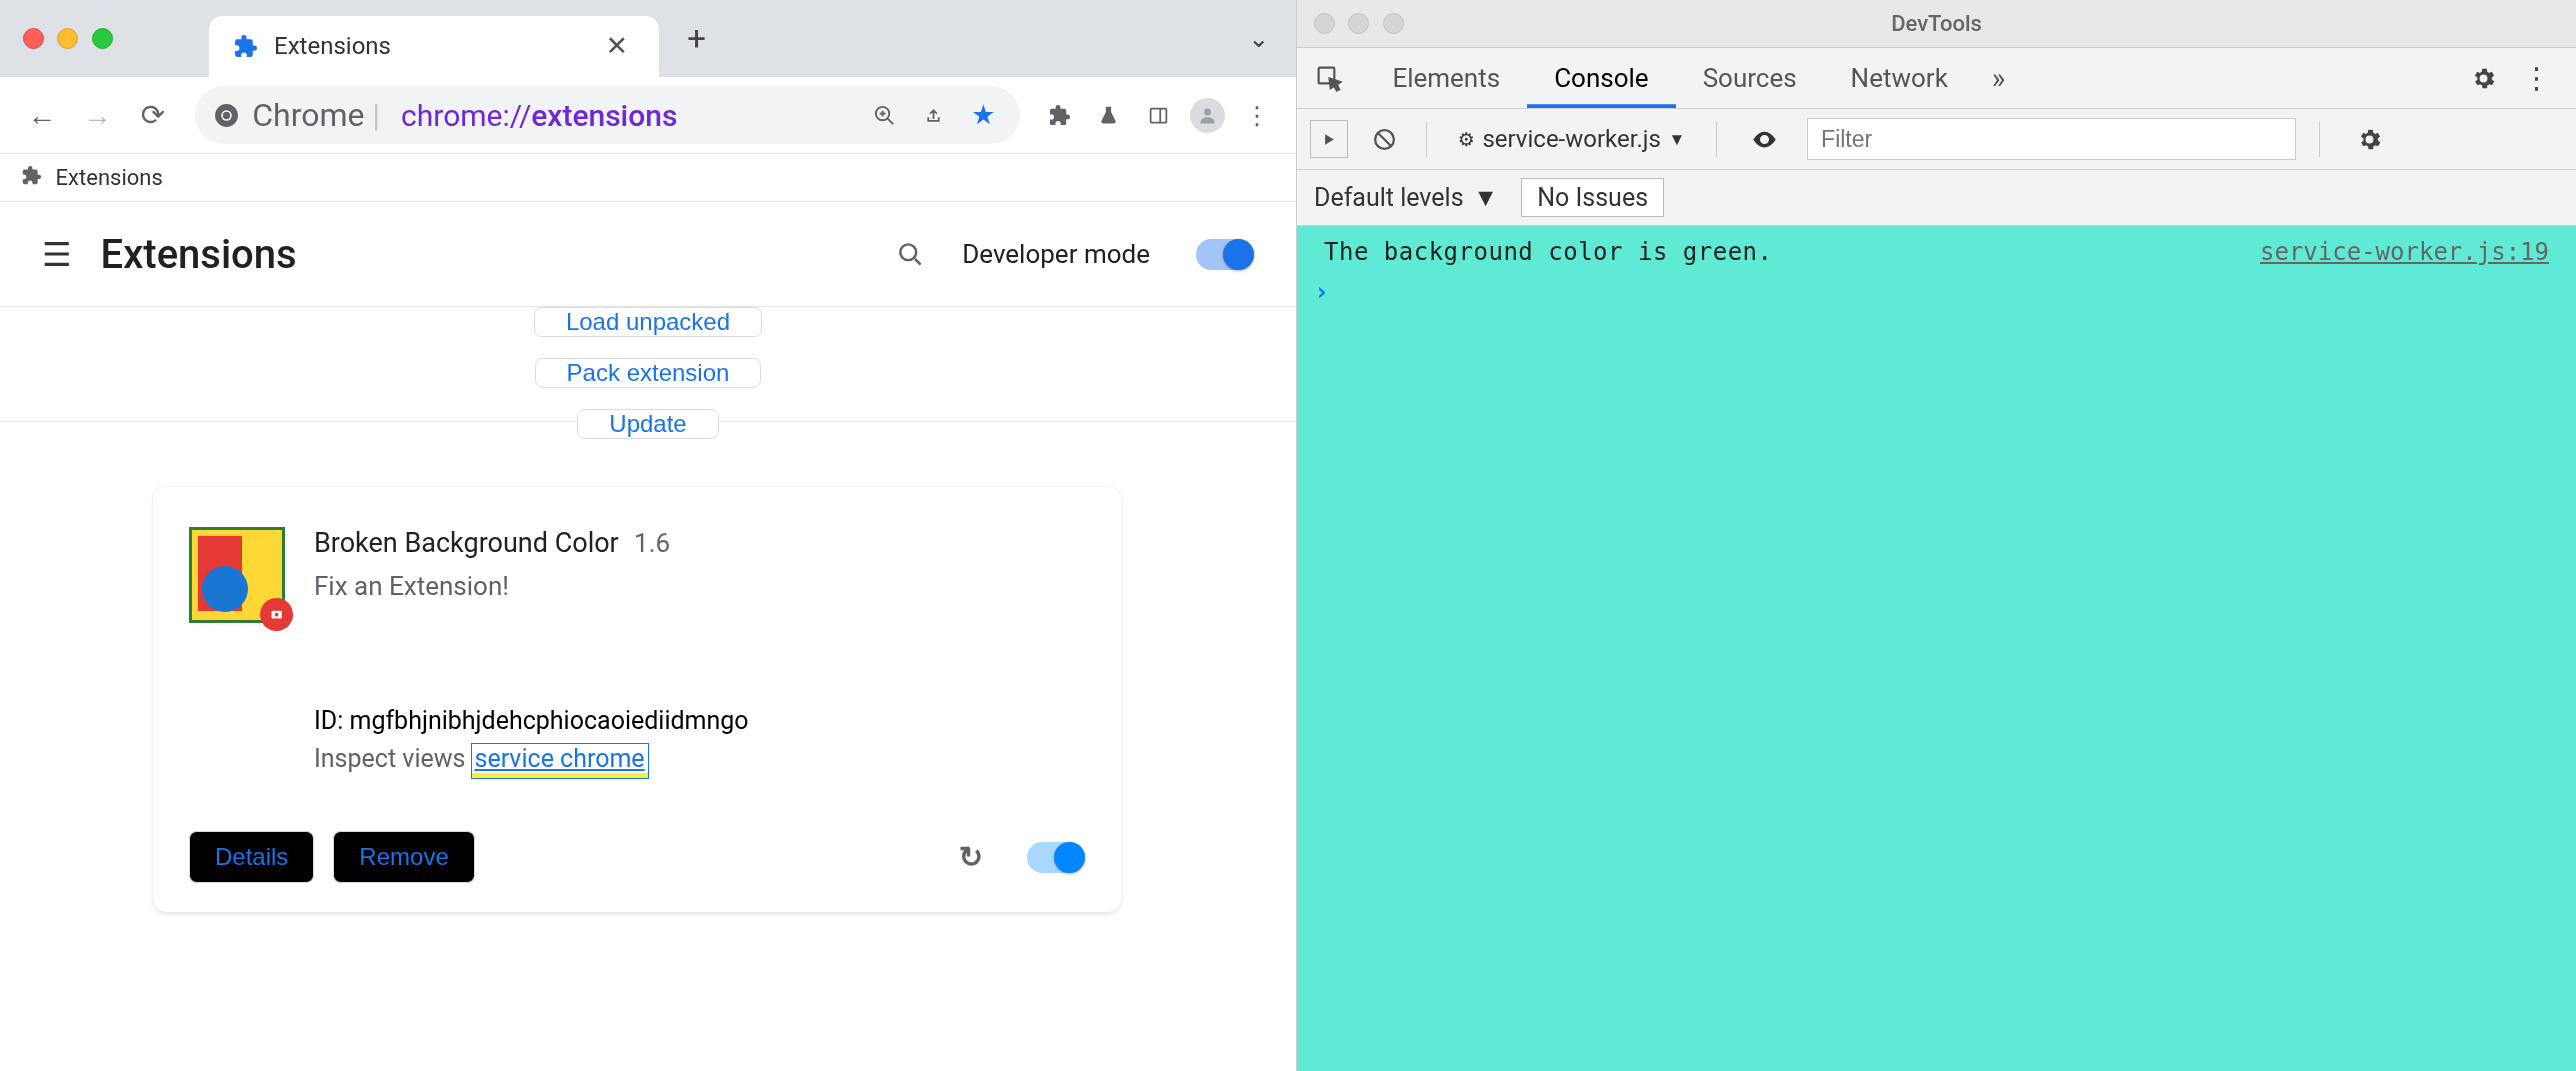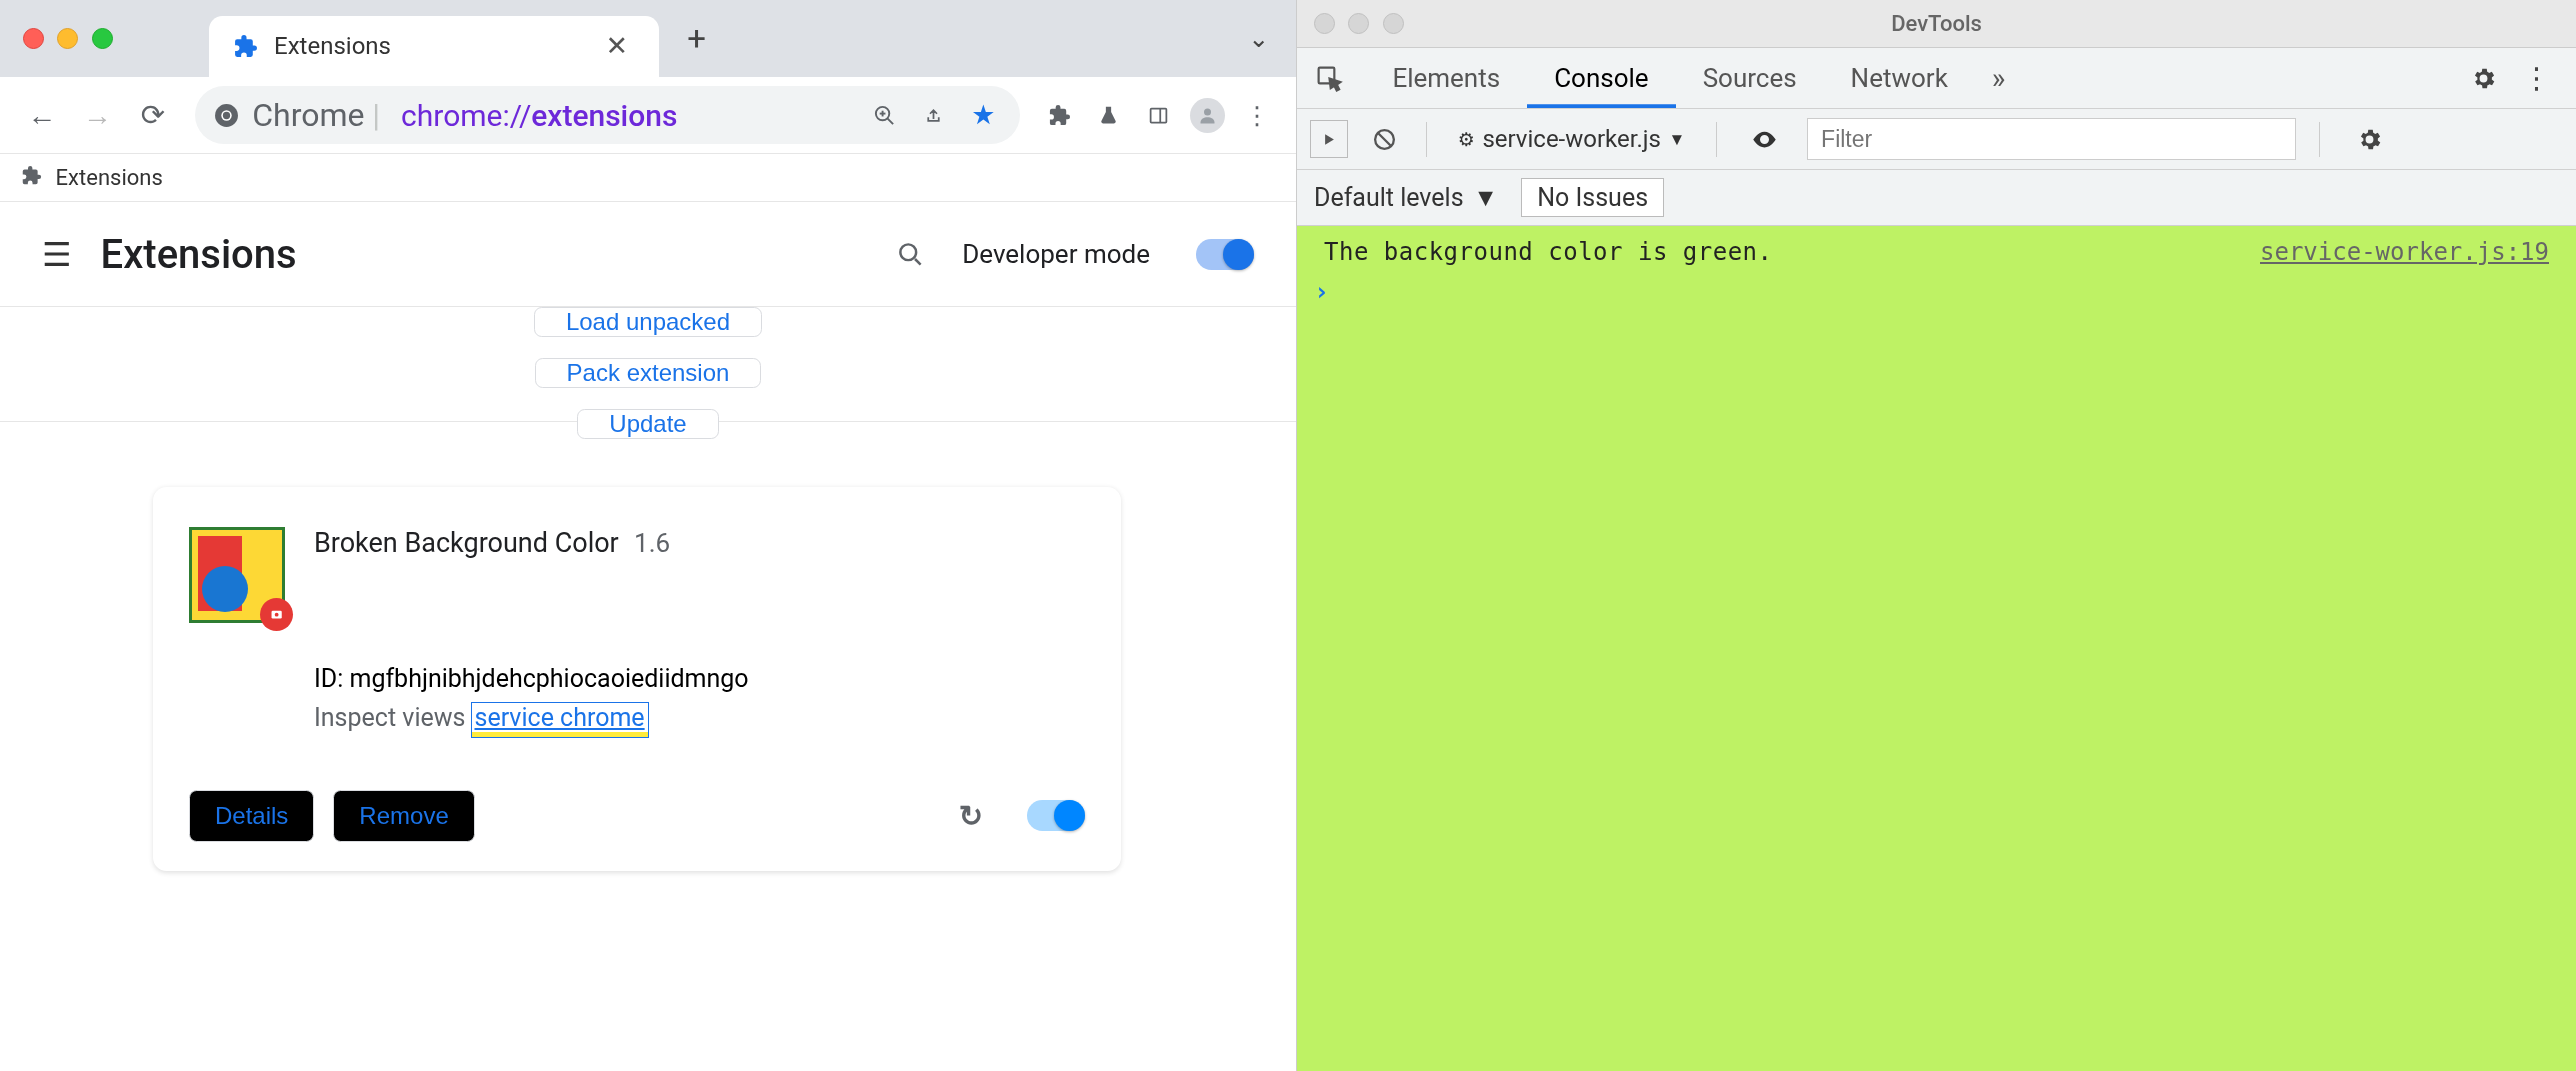--- a/index.html
+++ b/index.html
@@ -104,21 +104,21 @@
 .dt-context .gear-sm { font-size: 19px; }
 .dt-context .dd { font-size: 17px; }
 .dt-eye { font-size: 25px; color: #333; cursor: pointer; padding: 0 11.5px; }
 .dt-filter { flex: 1; height: 42px; border: 1px solid #ccc; background: #fff; padding: 0 13.4px; font-size: 23px; color: #888; max-width: 489px; }
 .dt-divider { width: 1px; height: 35px; background: #ccc; margin: 0 5.8px; }
 
 .dt-toolbar2 { height: 56px; background: #f1f3f4; display: flex; align-items: center; padding: 0 17px; gap: 23px; border-bottom: 1px solid #d0d0d0; }
 .dt-levels { font-size: 25px; color: #333; display: flex; align-items: center; gap: 9.6px; cursor: pointer; }
 .dt-issues { font-size: 25px; color: #333; border: 1px solid #bbb; padding: 3.8px 15.3px; cursor: pointer; background: #fff; }
 
-.dt-console-body { flex: 1; background: #bef264; padding: 5.8px 0; font-family: Menlo, Monaco, monospace; font-size: 24px; }
+.dt-console-body { flex: 1; background: #5eead4; padding: 5.8px 0; font-family: Menlo, Monaco, monospace; font-size: 24px; }
 .dt-log-row { display: flex; padding: 5.8px 27px; align-items: center; }
 .dt-log-msg { flex: 1; color: #222; letter-spacing: 0.5px; }
 .dt-log-src { color: #666; text-decoration: underline; cursor: pointer; }
 .dt-prompt { padding: 5.8px 17px; color: #1a73e8; font-size: 25px; font-weight: bold; }
 
 svg { display: block; }
 </style>
 </head>
 <body>
 
@@ -243,20 +243,21 @@
                   <rect x="4" y="6" width="16" height="12" rx="2"></rect>
                   <circle cx="12" cy="12" r="3" fill="#e53935"></circle>
                 </svg>
             </div>
           </div>
           <div class="ext-meta">
             <div class="ext-name">
               <span>Broken Background Color</span>
               <span class="ext-version">1.6</span>
             </div>
+            <div class="ext-desc">Fix an Extension!</div>
             <div class="ext-id">
               <span>ID:</span>
               <span>mgfbhjnibhjdehcphiocaoiediidmngo</span>
             </div>
             <div class="ext-inspect">
               <span>Inspect views</span>
               <a class="sw-link">service chrome</a>
             </div>
           </div>
         </div>

